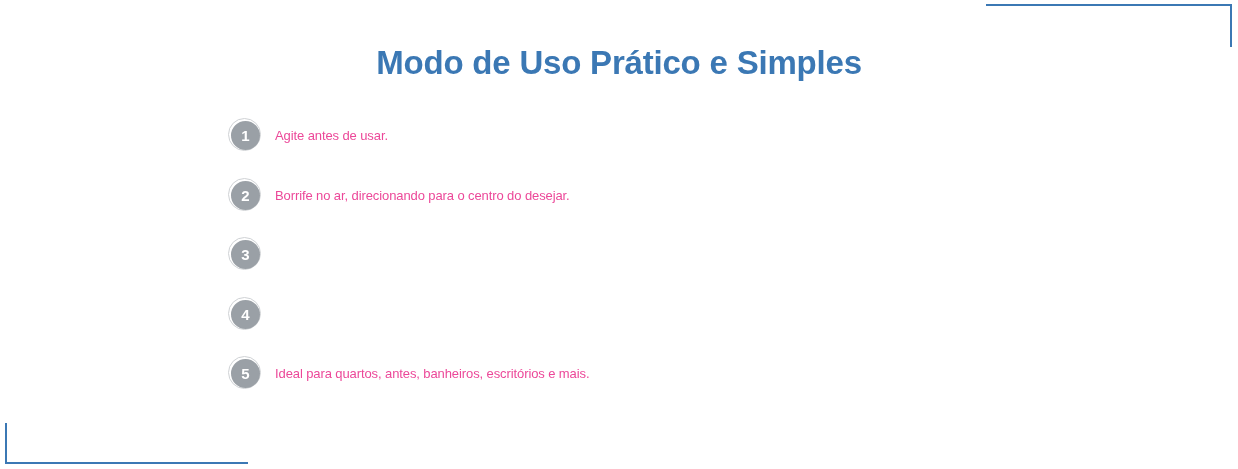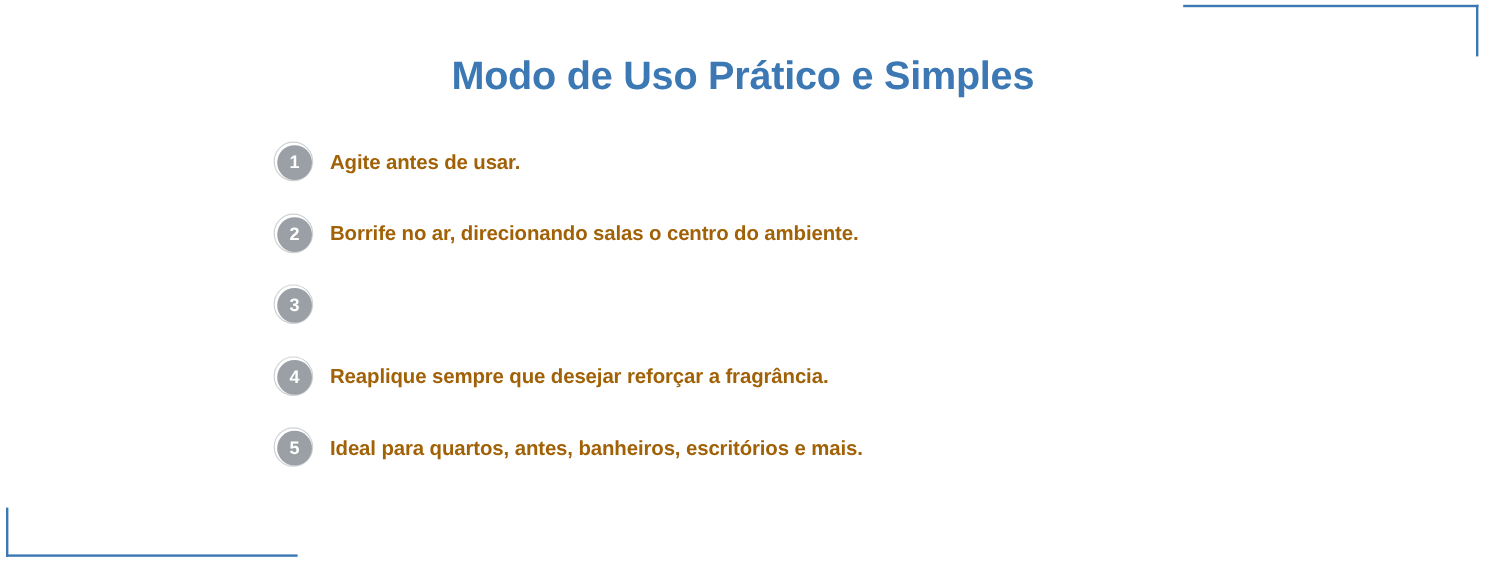--- a/index.html
+++ b/index.html
@@ -111,23 +111,23 @@
     color: #ffffff;
     font-size: 15px;
     font-weight: bold;
     display: flex;
     align-items: center;
     justify-content: center;
     box-sizing: border-box;
   }
   .step-text {
     margin-left: 12px;
-    font-size: 17px;
-    font-weight: bold;
-    color: #a16207;
+    font-size: 13px;
+    font-weight: normal;
+    color: #ec4899;
     letter-spacing: -0.1px;
     white-space: nowrap;
   }
 </style>
 </head>
 <body>
 
 <div class="slide">
 
   <div class="bracket-tr-h"></div>
@@ -146,36 +146,35 @@
         <div class="badge">1</div>
       </div>
       <div class="step-text">Agite antes de usar.</div>
     </div>
 
     <div class="step">
       <div class="badge-wrap">
         <div class="badge-ring"></div>
         <div class="badge">2</div>
       </div>
-      <div class="step-text">Borrife no ar, direcionando salas o centro do ambiente.</div>
+      <div class="step-text">Borrife no ar, direcionando para o centro do desejar.</div>
     </div>
 
     <div class="step">
       <div class="badge-wrap">
         <div class="badge-ring"></div>
         <div class="badge">3</div>
       </div>
     </div>
 
     <div class="step">
       <div class="badge-wrap">
         <div class="badge-ring"></div>
         <div class="badge">4</div>
       </div>
-      <div class="step-text">Reaplique sempre que desejar reforçar a fragrância.</div>
     </div>
 
     <div class="step">
       <div class="badge-wrap">
         <div class="badge-ring"></div>
         <div class="badge">5</div>
       </div>
       <div class="step-text">Ideal para quartos, antes, banheiros, escritórios e mais.</div>
     </div>
 

